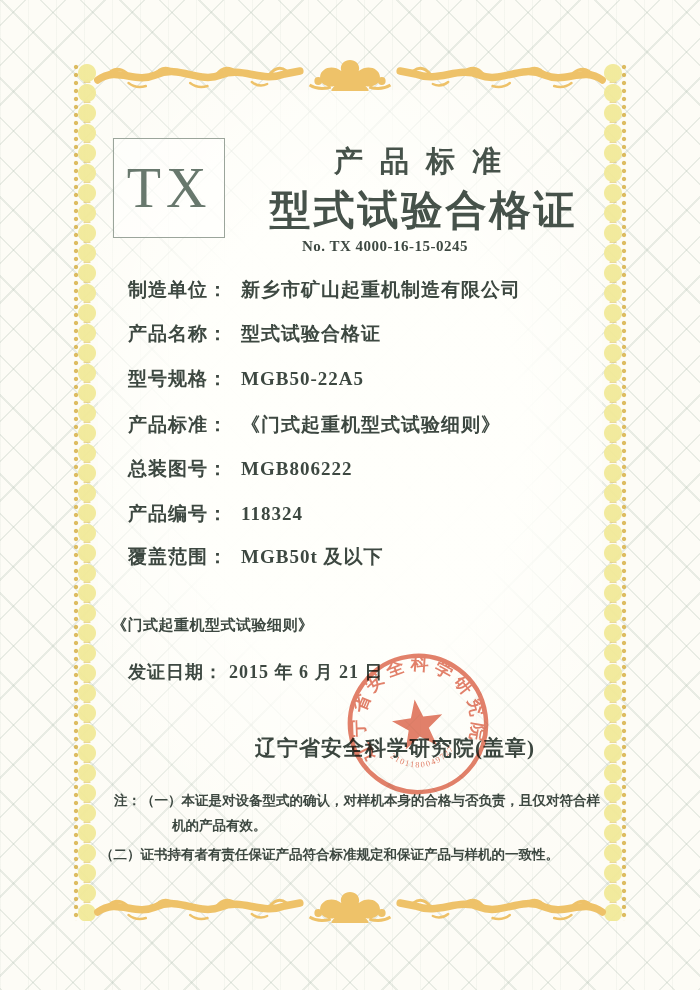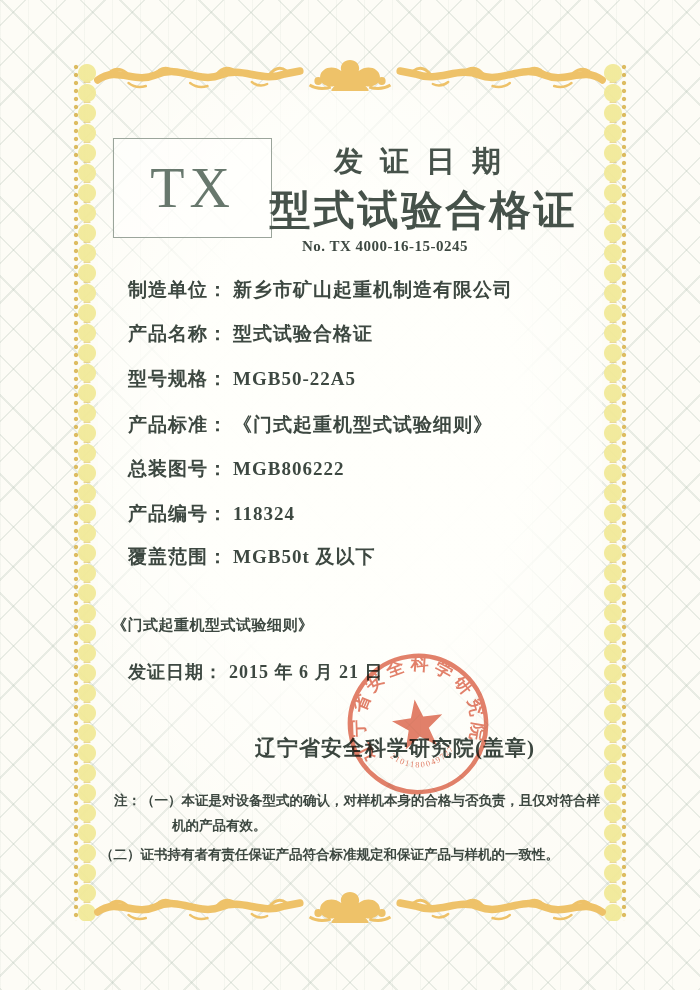--- a/index.html
+++ b/index.html
@@ -33,21 +33,21 @@
     background-size:26px 20px, 26px 20px, 26px 8px;
     background-repeat:repeat-y;
   }
   .vband-left  { left:71px; }
   .vband-right { left:603px; transform:scaleX(-1); }
   .band { position:absolute; left:90px; width:520px; height:34px; }
   .band-top    { top:57px; }
   .band-bottom { top:889px; }
 
   .tx-box {
-    position:absolute; left:113px; top:138px; width:159px; height:100px;
+    position:absolute; left:113px; top:138px; width:112px; height:100px;
     border:1.5px solid #9ba59b; background:rgba(255,255,253,.6);
     display:flex; align-items:center; justify-content:center;
   }
   .tx-box span {
     font-size:56px; color:#68786d; letter-spacing:5px; font-weight:400;
   }
   .title-top {
     position:absolute; left:255px; top:142px; width:325px; text-align:center;
     font-size:29px; font-weight:bold; letter-spacing:17px; text-indent:17px; color:#46524a;
   }
@@ -56,21 +56,21 @@
     font-size:41px; font-weight:bold; letter-spacing:3px; color:#46524a;
   }
   .cert-no {
     position:absolute; left:240px; top:238px; width:290px; text-align:center;
     font-size:15px; font-weight:bold; letter-spacing:.5px; color:#3e4942;
   }
   .field {
     position:absolute; left:128px; font-size:19px; font-weight:bold;
     letter-spacing:1px; white-space:nowrap; color:#3d4841;
   }
-  .flabel { margin-right:5px; }
+  .flabel { margin-right:13px; }
   .concl {
     position:absolute; font-size:15px; font-weight:bold; color:#3d4841;
     letter-spacing:.5px; white-space:nowrap;
   }
   .concl-1 { left:128px; top:593px; }
   .concl-2 { left:112px; top:616px; }
   .issue-date {
     position:absolute; left:128px; top:660px; font-size:18px; font-weight:bold;
     letter-spacing:1px; color:#3d4841;
   }
@@ -122,21 +122,21 @@
 
   <svg class="band band-bottom" viewBox="0 0 540 34" preserveAspectRatio="none">
     <use href="#vineL"></use>
     <use href="#vineL" transform="translate(540,0) scale(-1,1)"></use>
     <use href="#centerMotif"></use>
   </svg>
 
   <div class="tx-box">
     <span>TX</span>
   </div>
-  <div class="title-top">发证日期</div>
+  <div class="title-top">产品标准</div>
   <div class="title-main">型式试验合格证</div>
   <div class="cert-no">No. TX 4000-16-15-0245</div>
 
   <div class="field" style="top:277px">
     <span class="flabel">制造单位：</span><span class="fvalue">新乡市矿山起重机制造有限公司</span>
   </div>
   <div class="field" style="top:321px">
     <span class="flabel">产品名称：</span><span class="fvalue">型式试验合格证</span>
   </div>
   <div class="field" style="top:366px">

